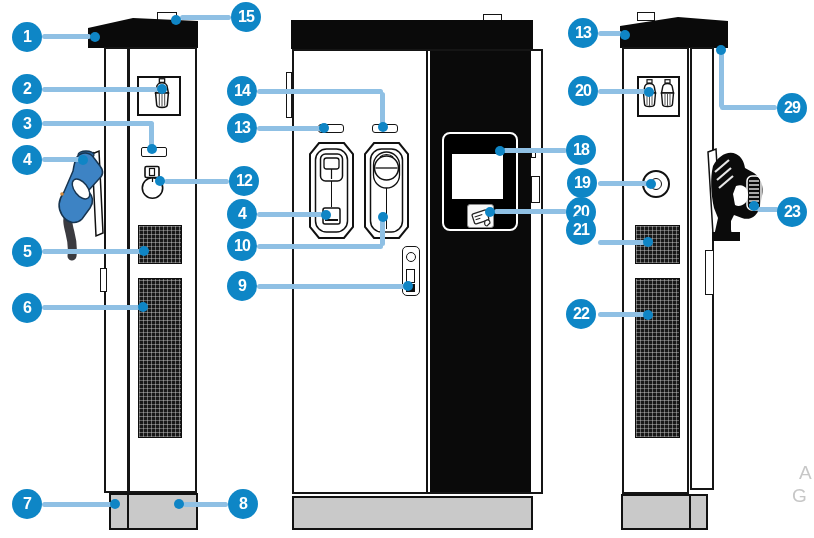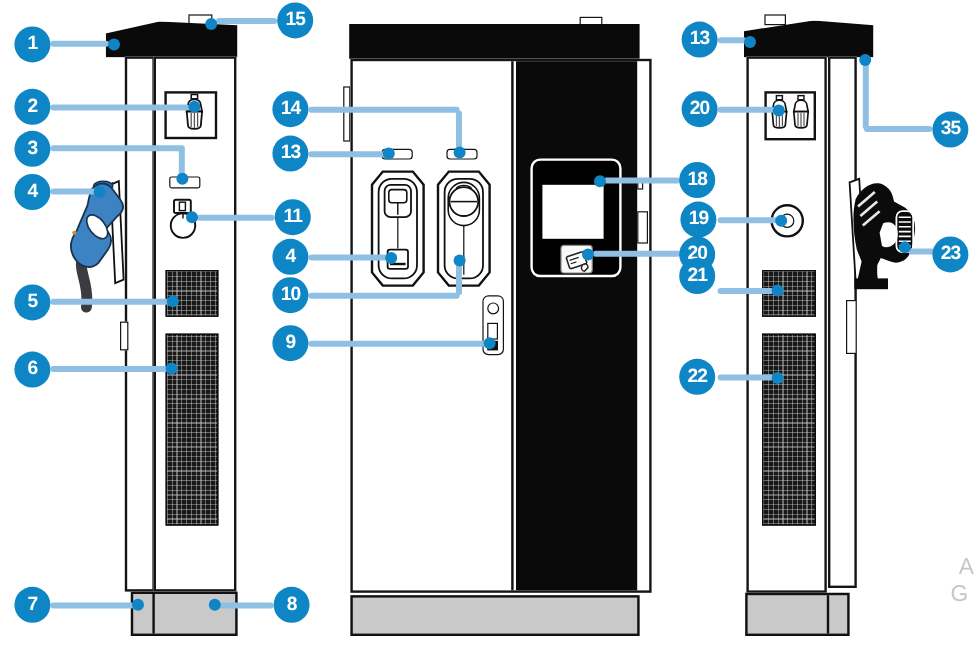--- a/index.html
+++ b/index.html
@@ -230,27 +230,27 @@
   <div class="co" style="left:12px;top:74px">2</div>
   <div class="co" style="left:12px;top:109px">3</div>
   <div class="co" style="left:12px;top:145px">4</div>
   <div class="co" style="left:12px;top:237px">5</div>
   <div class="co" style="left:12px;top:293px">6</div>
   <div class="co" style="left:12px;top:489px">7</div>
   <div class="co" style="left:228px;top:489px">8</div>
   <div class="co" style="left:227px;top:271px">9</div>
   <div class="co" style="left:227px;top:231px">10</div>
   <div class="co" style="left:227px;top:199px">4</div>
-  <div class="co" style="left:229px;top:166px">11</div>
+  <div class="co" style="left:229px;top:166px">12</div>
   <div class="co" style="left:227px;top:113px">13</div>
   <div class="co" style="left:227px;top:76px">14</div>
   <div class="co" style="left:231px;top:2px">15</div>
   <div class="co" style="left:568px;top:18px">13</div>
   <div class="co" style="left:568px;top:76px">20</div>
   <div class="co" style="left:566px;top:135px">18</div>
   <div class="co" style="left:567px;top:168px">19</div>
   <div class="co" style="left:566px;top:197px">20</div>
   <div class="co" style="left:566px;top:215px">21</div>
   <div class="co" style="left:566px;top:299px">22</div>
   <div class="co" style="left:777px;top:197px">23</div>
-  <div class="co" style="left:777px;top:93px">35</div>
+  <div class="co" style="left:777px;top:93px">29</div>
 
 </div>
 
 </body></html>

